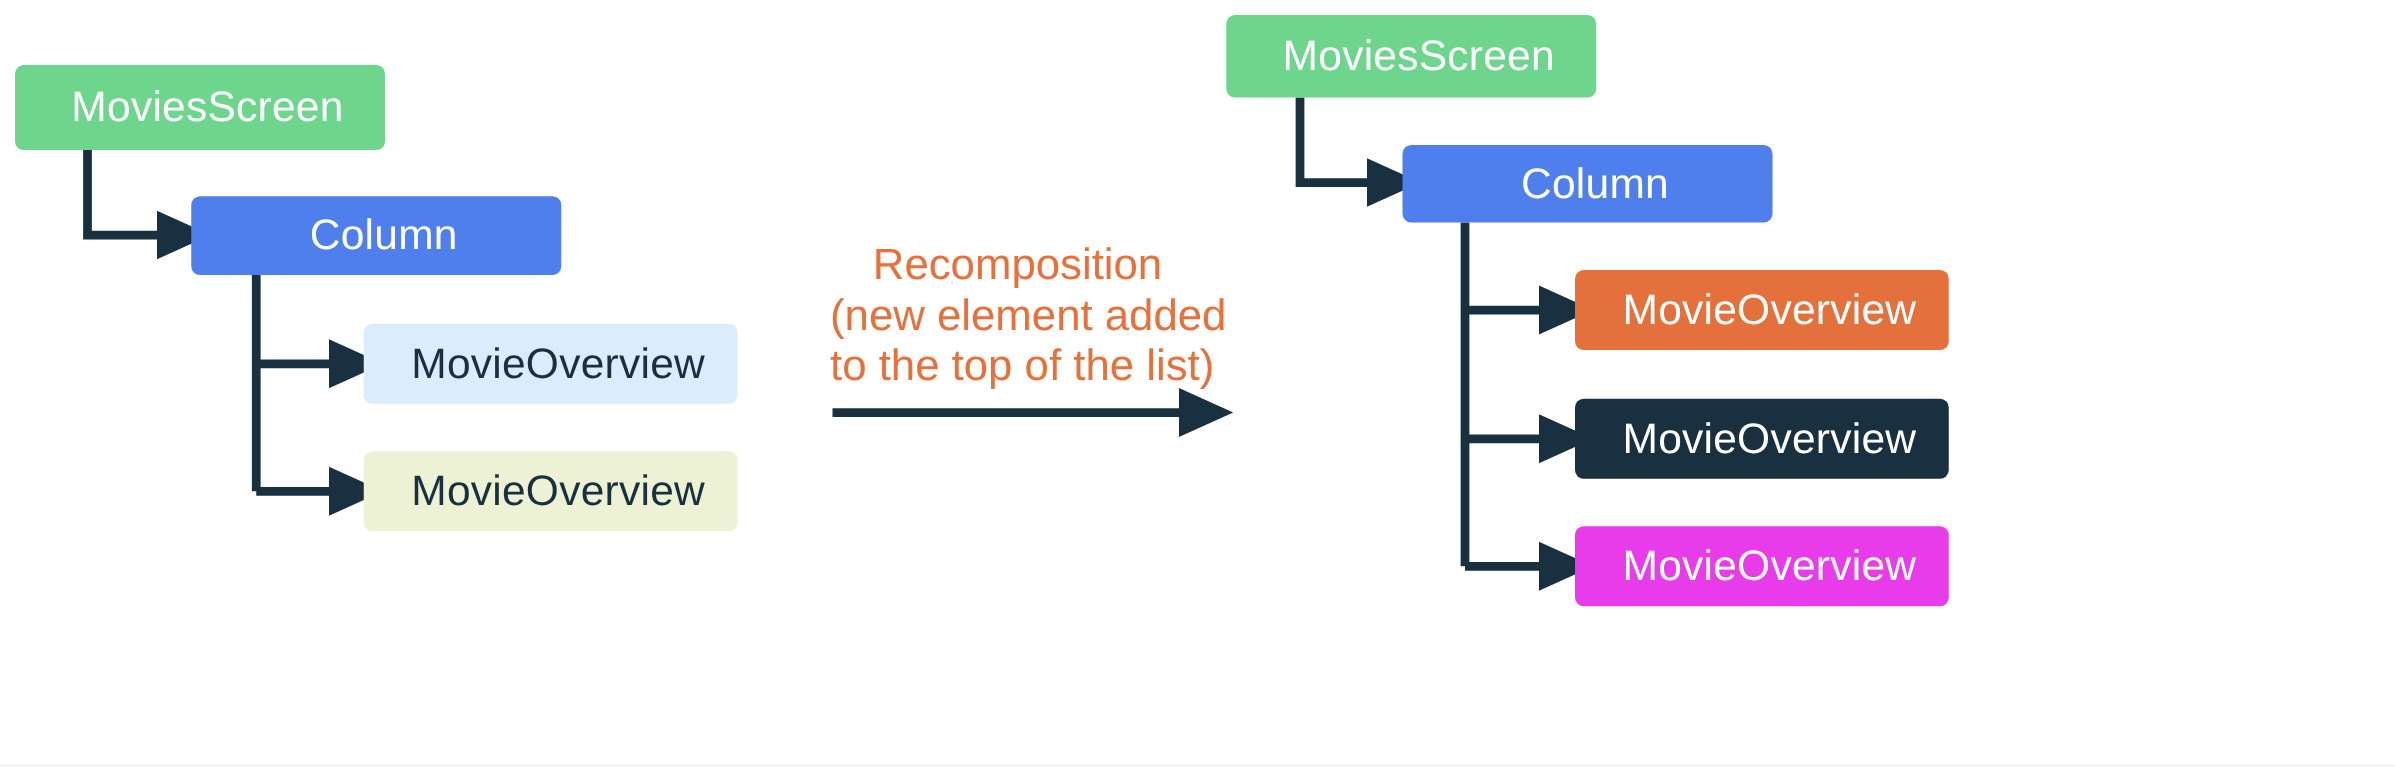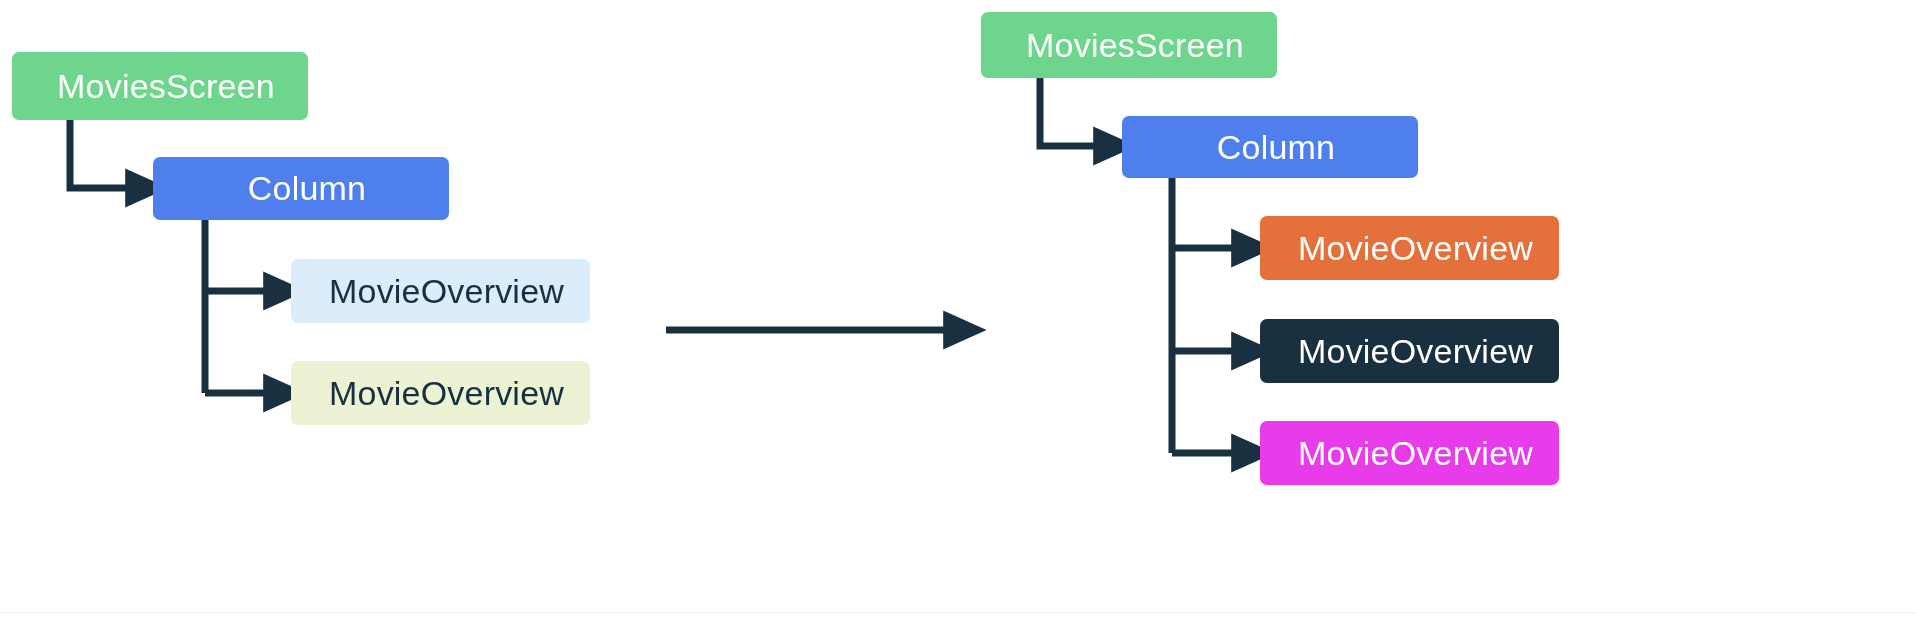--- a/index.html
+++ b/index.html
@@ -102,20 +102,25 @@
   </div>
 
   <div class="node" style="left:291px; top:259px; width:299px; height:64px; background:#dbecfa; color:#18303f;">
     <span>MovieOverview</span>
   </div>
 
   <div class="node" style="left:291px; top:361px; width:299px; height:64px; background:#ecf2d3; color:#18303f;">
     <span>MovieOverview</span>
   </div>
 
+  <div class="center-label" style="left:664px; top:192px; width:300px;">
+    <div>Recomposition</div>
+    <div>(new element added</div>
+    <div>to the top of the list)</div>
+  </div>
 
   <div class="node" style="left:981px; top:12px; width:296px; height:66px; background:#6ed68c; color:#ffffff;">
     <span>MoviesScreen</span>
   </div>
 
   <div class="node" style="left:1122px; top:116px; width:296px; height:62px; background:#4f7fec; color:#ffffff;">
     <span>Column</span>
   </div>
 
   <div class="node" style="left:1260px; top:216px; width:299px; height:64px; background:#e4713c; color:#ffffff;">

